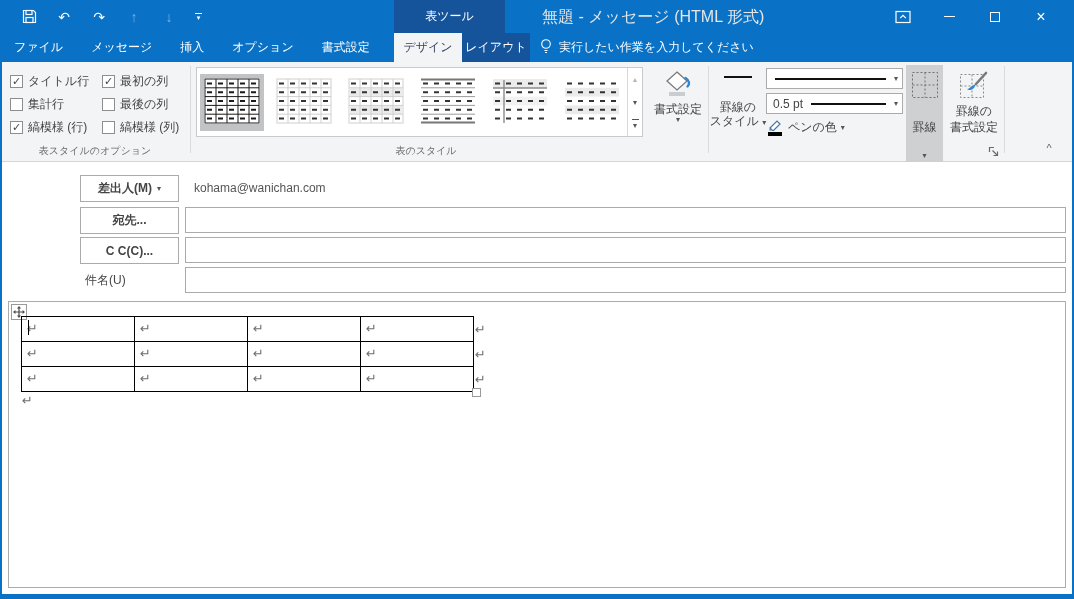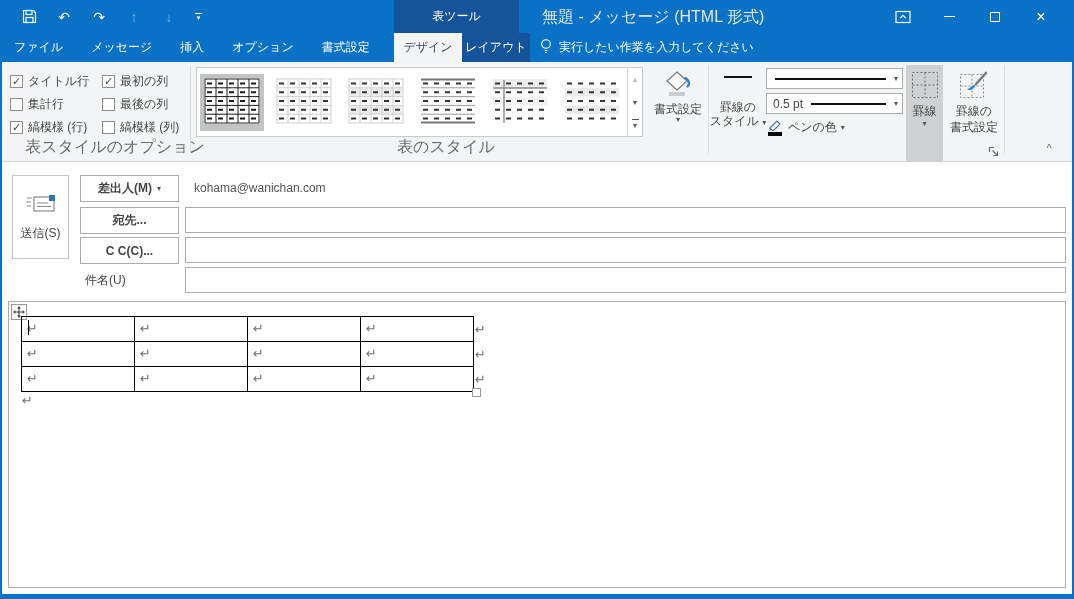--- a/index.html
+++ b/index.html
@@ -14,40 +14,40 @@
   .edge.bottom { left:0; top:594px; width:1074px; height:5px; }
 
   
   .titlebar { position:absolute; left:0; top:0; width:1074px; height:33px; background:#0a72c6; color:#fff; }
   .qat { position:absolute; left:20px; top:0; height:33px; display:flex; align-items:center; gap:17px; }
   .qat-btn { width:18px; height:18px; display:flex; align-items:center; justify-content:center; color:#fff; font-size:14px; }
   .qat-btn.disabled { color:#7fb0dd; }
   .qat-more { display:flex; flex-direction:column; align-items:center; }
   .qat-more .bar { width:7px; border-top:1px solid #fff; margin-bottom:1px; }
   .qat-more .arr { font-size:7px; line-height:5px; color:#fff; }
-  .ctx-top { position:absolute; left:394px; top:0; width:125px; height:33px; background:#15539b; color:#fff;
+  .ctx-top { position:absolute; left:394px; top:0; width:111px; height:33px; background:#15539b; color:#fff;
              display:flex; align-items:center; justify-content:center; font-size:12px; }
   .win-title { position:absolute; left:542px; top:0; height:33px; line-height:33px; font-size:16px; color:#e5e5e5; white-space:nowrap; }
   .win-controls { position:absolute; right:10px; top:0; height:33px; display:flex; align-items:center; }
   .win-btn { width:46px; height:33px; display:flex; align-items:center; justify-content:center; color:#fff; font-size:13px; }
   .max-box { width:10px; height:10px; border:1px solid #fff; display:inline-block; }
   .min-bar { width:11px; border-top:1px solid #fff; display:inline-block; }
 
   
   .tabrow { position:absolute; left:0; top:33px; width:1074px; height:29px; background:#0a72c6; color:#fff; display:flex; }
   .tab { padding:0 14px; line-height:29px; white-space:nowrap; }
   .ctx-tabs { position:absolute; left:394px; top:0; width:136px; height:29px; background:#15539b; display:flex; }
   .ctx-tabs .tab { flex:1; text-align:center; padding:0; }
   .tab.active { background:#f3f4f5; color:#33415c; }
   .tellme { position:absolute; left:540px; top:0; height:29px; display:flex; align-items:center; gap:7px; color:#fff; white-space:nowrap; }
 
   
   .ribbon { position:absolute; left:0; top:62px; width:1074px; height:100px; background:#f3f4f5; border-bottom:1px solid #d4d5d6; }
   .vsep { position:absolute; top:4px; bottom:8px; width:1px; background:#dadbdc; }
-  .grp-label { position:absolute; bottom:3px; text-align:center; color:#6a6a6a; font-size:16px;margin-left:20px; }
+  .grp-label { position:absolute; bottom:3px; text-align:center; color:#6a6a6a; font-size:10px; }
 
   
   .cb-grid { position:absolute; left:10px; top:8px; display:grid; grid-template-columns:92px 96px; grid-auto-rows:23px; }
   .cb-row { display:flex; align-items:center; gap:5px; }
   .cb { width:13px; height:13px; border:1px solid #8e8e8e; background:#fff; display:flex; align-items:center; justify-content:center;
         font-size:11px; color:#444; line-height:11px; }
   .cb-label { color:#444; font-size:12px; white-space:nowrap; }
 
   
   .gallery { position:absolute; left:196px; top:5px; width:447px; height:70px; background:#fff; border:1px solid #c9cacb; display:flex; }
@@ -70,21 +70,21 @@
   .combo { position:absolute; left:766px; width:137px; height:21px; background:#fff; border:1px solid #ababab;
            display:flex; align-items:center; }
   .combo .sample { flex:1; margin:0 8px; border-top:2px solid #111; }
   .combo .arr { margin-right:4px; }
   .combo.weight .txt { margin-left:6px; white-space:nowrap; }
 
   .pen-btn { position:absolute; left:766px; top:57px; display:flex; align-items:center; gap:4px; color:#444; }
   .pen-icon { display:flex; flex-direction:column; align-items:center; width:18px; }
   .pen-icon .bar { width:14px; height:4px; background:#000; margin-top:1px; }
 
-  .borders-btn { left:906px; top:3px; width:37px; height:109px; background:#cfd0d1; padding-top:6px; gap:2px; }
+  .borders-btn { left:906px; top:3px; width:37px; height:109px; background:#cfd0d1; padding-top:6px; gap:18px; }
   .painter-btn { left:947px; top:3px; width:54px; height:87px; padding-top:6px; gap:2px; }
 
   .launcher { position:absolute; left:988px; top:84px; width:12px; height:12px; }
   .collapse { position:absolute; left:1040px; top:80px; width:18px; height:14px; color:#666; font-size:11px; text-align:center; }
 
   
   .mailheader { position:absolute; left:2px; top:162px; width:1070px; height:139px; background:#fff; }
   .send-btn { position:absolute; left:10px; top:13px; width:57px; height:84px; border:1px solid #c6c6c6; background:#fff;
               display:flex; flex-direction:column; align-items:center; justify-content:center; gap:7px; color:#444; }
   .fld-btn { position:absolute; left:78px; width:99px; height:27px; border:1px solid #ababab; background:#fff;
@@ -332,31 +332,20 @@
           <path d="M1.5 6 V1.5 H6" fill="none" stroke="#6a6a6a" stroke-width="1.2"></path>
           <path d="M4.5 4.5 L9.5 9.5" stroke="#6a6a6a" stroke-width="1.2"></path>
           <path d="M9.5 5.5 V9.5 H5.5" fill="none" stroke="#6a6a6a" stroke-width="1.2"></path>
         </svg>
     </div>
     <div class="vsep" style="left:1004px;"></div>
     <div class="collapse">^</div>
   </div>
 
   <div class="mailheader">
-    <div class="send-btn">
-      <span>
-        <svg width="32" height="22" viewBox="0 0 32 22">
-          <path d="M2 5 h5 M1 9 h5 M2 13 h4" stroke="#8a8a8a" stroke-width="1.2"></path>
-          <rect x="9" y="4" width="20" height="14" fill="#fff" stroke="#8a8a8a" stroke-width="1.2"></rect>
-          <path d="M12 10 h11 M12 13.5 h14" stroke="#8a8a8a" stroke-width="1.2"></path>
-          <rect x="24" y="2" width="6" height="6" fill="#2e75b5"></rect>
-        </svg>
-      </span>
-      <span>送信(S)</span>
-    </div>
 
     <div class="fld-btn" style="top:13px;">
       <span>差出人(M)</span>
       <span class="arr">▾</span>
     </div>
     <div class="from-value">kohama@wanichan.com</div>
 
     <div class="fld-btn" style="top:45px;">
       <span>宛先...</span>
     </div>

